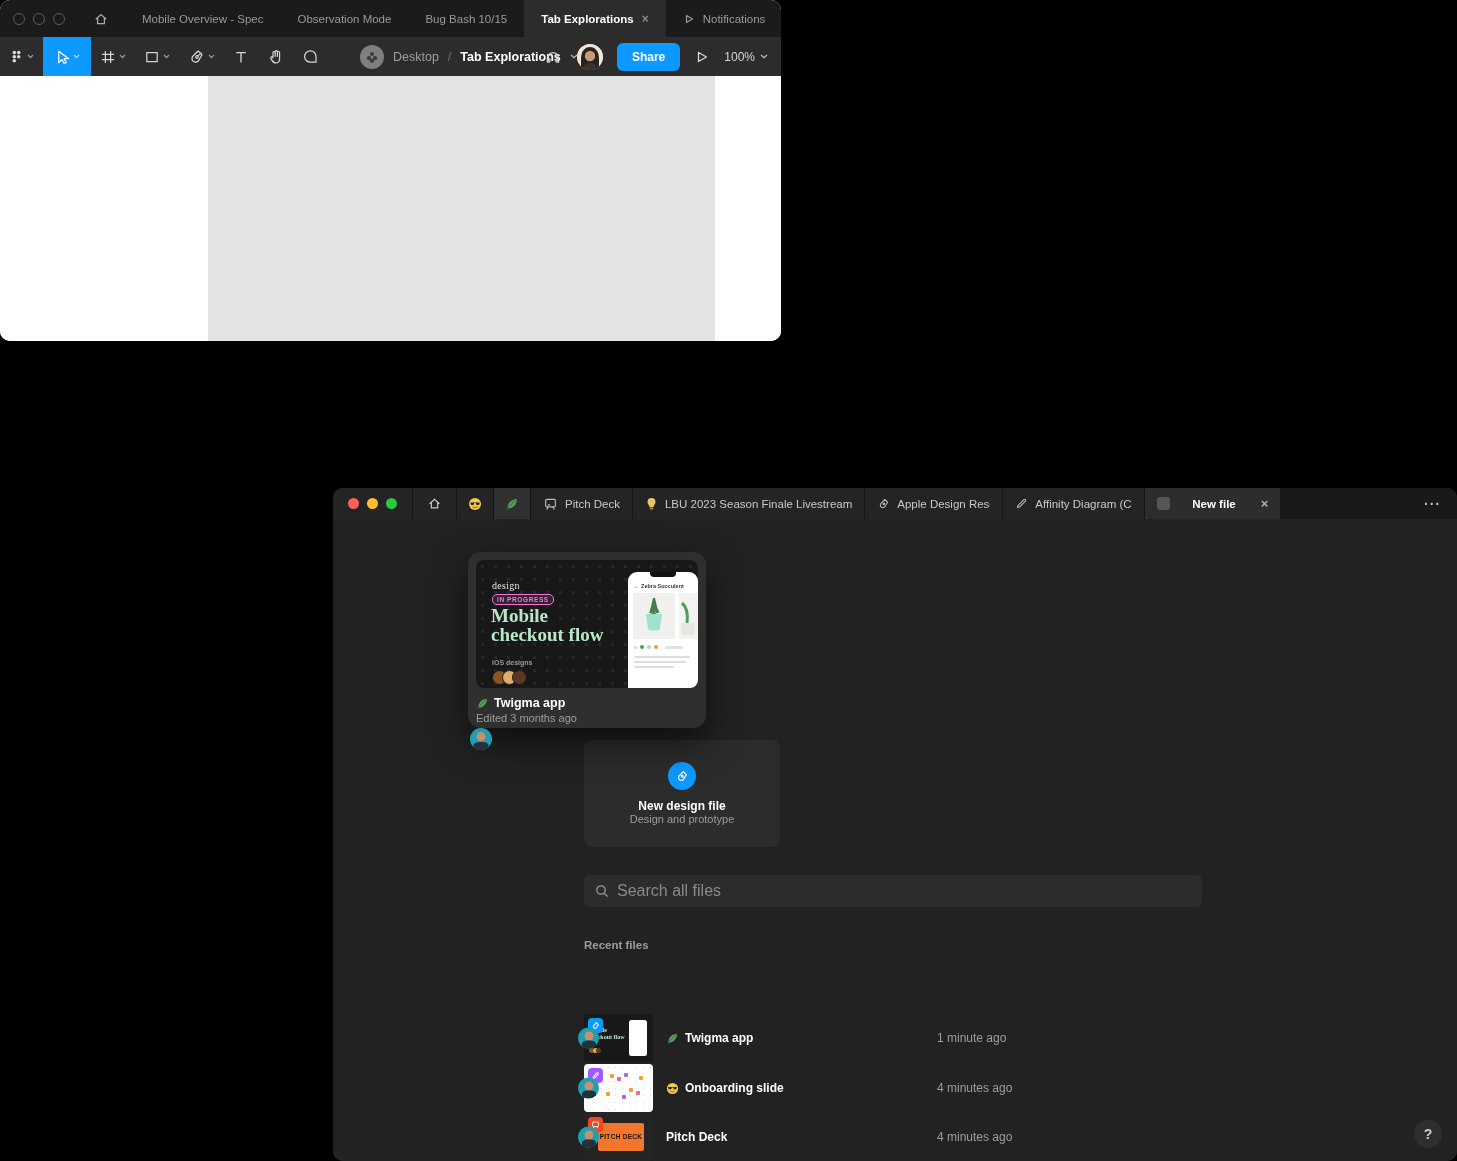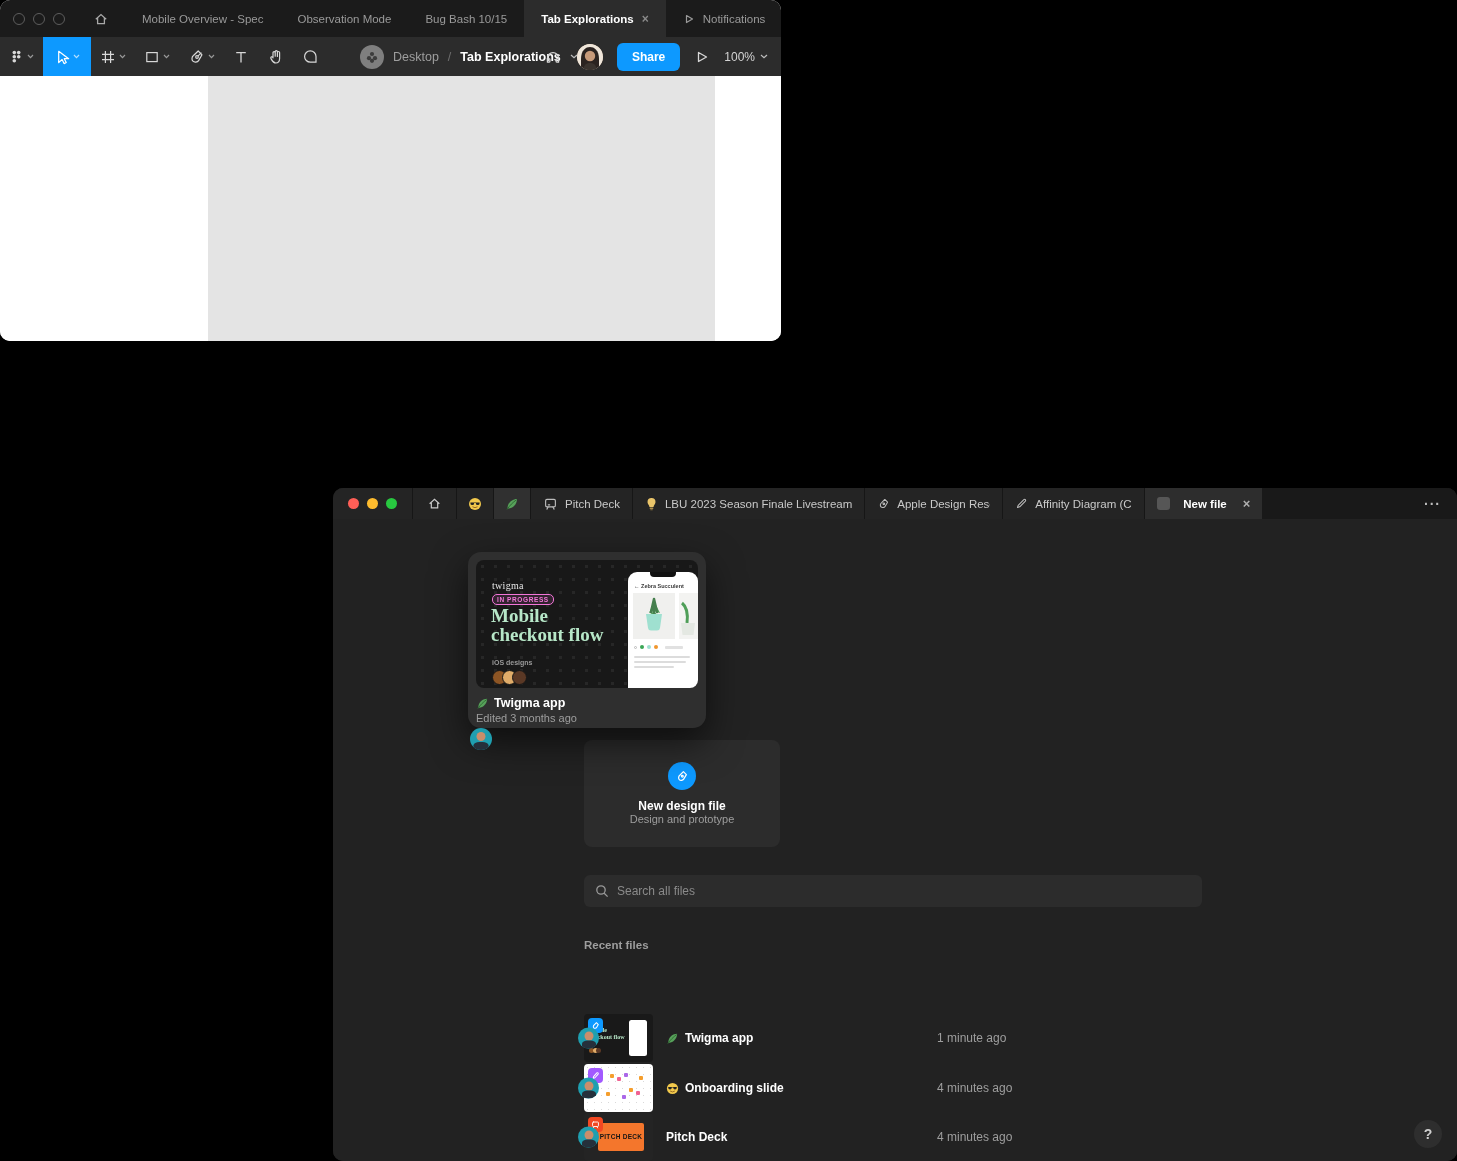--- a/index.html
+++ b/index.html
@@ -36,21 +36,21 @@
   .zoom-ctl { display:flex; align-items:center; gap:5px; color:#d4d4d4; font-size:12px; }
   .t-canvas { position:relative; height:265px; background:#ffffff; }
   .gray-frame { position:absolute; left:208px; top:0; width:507px; height:100%; background:#e4e4e4; }
 
   
   .win-bot { position:absolute; left:333px; top:488px; width:1124px; height:673px; border-radius:10px; overflow:hidden; background:#222222; }
   .b-tabbar { height:31px; background:#191919; display:flex; align-items:stretch; }
   .b-seg { display:flex; align-items:center; background:#242424; border-right:1px solid #161616; padding:0 12px; gap:7px; font-size:11.5px; color:#c9c9c9; white-space:nowrap; }
   .b-seg.iconic { padding:0 11px; }
   .b-seg.hovered { background:#303030; }
-  .b-seg.activefile { background:#2d2d2d; border-right:none; color:#fff; font-weight:600; gap:13px; }
+  .b-seg.activefile { background:#2d2d2d; border-right:none; color:#fff; font-weight:600; gap:22px; }
   .b-filesq { width:13px; height:13px; border-radius:3px; background:#565656; }
   .b-x { color:#b0b0b0; font-size:13px; margin-left:3px; }
   .b-rest { flex:1; background:#191919; display:flex; align-items:center; justify-content:flex-end; padding-right:16px; }
   .b-ellipsis { color:#bdbdbd; font-size:14px; letter-spacing:1px; font-weight:700; }
   .tab-clip-a { max-width:93px; overflow:hidden; }
   .tab-clip-b { max-width:97px; overflow:hidden; }
   .b-content { position:relative; height:642px; background:#222222; }
 
   
   .hover-card { position:absolute; left:135px; top:33px; width:238px; height:176px; background:#2f2f2f; border-radius:13px; box-shadow:0 14px 36px rgba(0,0,0,.6); padding:8px; z-index:5; }
@@ -82,21 +82,21 @@
   
   .new-row { position:absolute; left:251px; top:221px; display:flex; gap:14px; }
   .new-card { width:196px; height:107px; background:#2c2c2c; border-radius:8px; position:relative; display:flex; flex-direction:column; align-items:center; justify-content:center; }
   .nc-circle { width:28px; height:28px; border-radius:50%; display:flex; align-items:center; justify-content:center; margin-bottom:9px; }
   .nc-title { font-size:12px; font-weight:700; color:#fff; }
   .nc-sub { font-size:11px; color:#9e9e9e; }
   .beta { position:absolute; top:8px; right:8px; background:#4d4d4d; color:#e3e3e3; font-size:9px; font-weight:600; padding:2px 6px; border-radius:4px; }
 
   
   .search { position:absolute; left:251px; top:356px; width:618px; height:32px; background:#2c2c2c; border-radius:6px; display:flex; align-items:center; padding:0 11px; gap:8px; }
-  .search input { background:transparent; border:none; outline:none; color:#14b8a6; font-family:inherit; font-size:12px; width:100%; }
+  .search input { background:transparent; border:none; outline:none; color:#14b8a6; font-family:inherit; font-size:16px; width:100%; }
   .search input::placeholder { color:#8a8a8a; }
 
   .recent-h { position:absolute; left:251px; top:420px; font-size:11.5px; font-weight:600; color:#9e9e9e; }
 
   
   .rrow { position:absolute; left:251px; width:618px; height:48px; }
   .rthumb { position:absolute; left:0; top:0; width:69px; height:48px; border-radius:4px; overflow:hidden; }
   .rname { position:absolute; left:82px; top:50%; transform:translateY(-50%); display:flex; align-items:center; gap:6px; font-size:12px; font-weight:700; color:#fff; white-space:nowrap; }
   .rtime { position:absolute; left:353px; top:50%; transform:translateY(-50%); font-size:12px; color:#9e9e9e; }
   .rav { position:absolute; right:6px; top:50%; transform:translateY(-50%); }
@@ -383,21 +383,21 @@
       </div>
       <div class="b-rest">
         <span class="b-ellipsis">···</span>
       </div>
     </div>
 
     <div class="b-content">
 
       <div class="hover-card">
         <div class="hc-thumb">
-          <div class="hc-brand">twigma</div>
+          <div class="hc-brand">design</div>
           <div class="hc-badge">IN PROGRESS</div>
           <div class="hc-title"><span>Mobile</span><br><span>checkout flow</span></div>
           <div class="hc-sub">iOS designs</div>
           <div class="hc-avatars">
             <div class="hc-av a1"></div>
             <div class="hc-av a2"></div>
             <div class="hc-av a3"></div>
           </div>
           <div class="hc-phone">
             <div class="hc-notch"></div>

